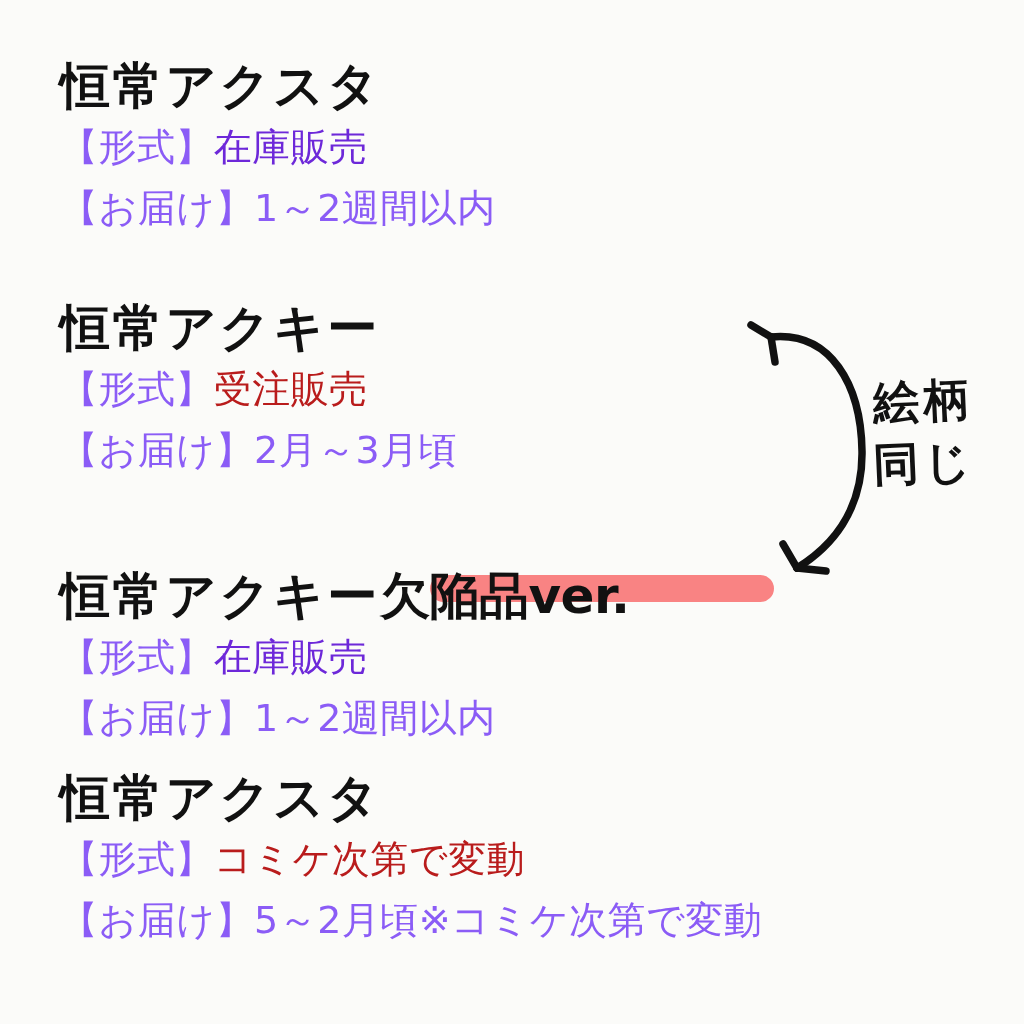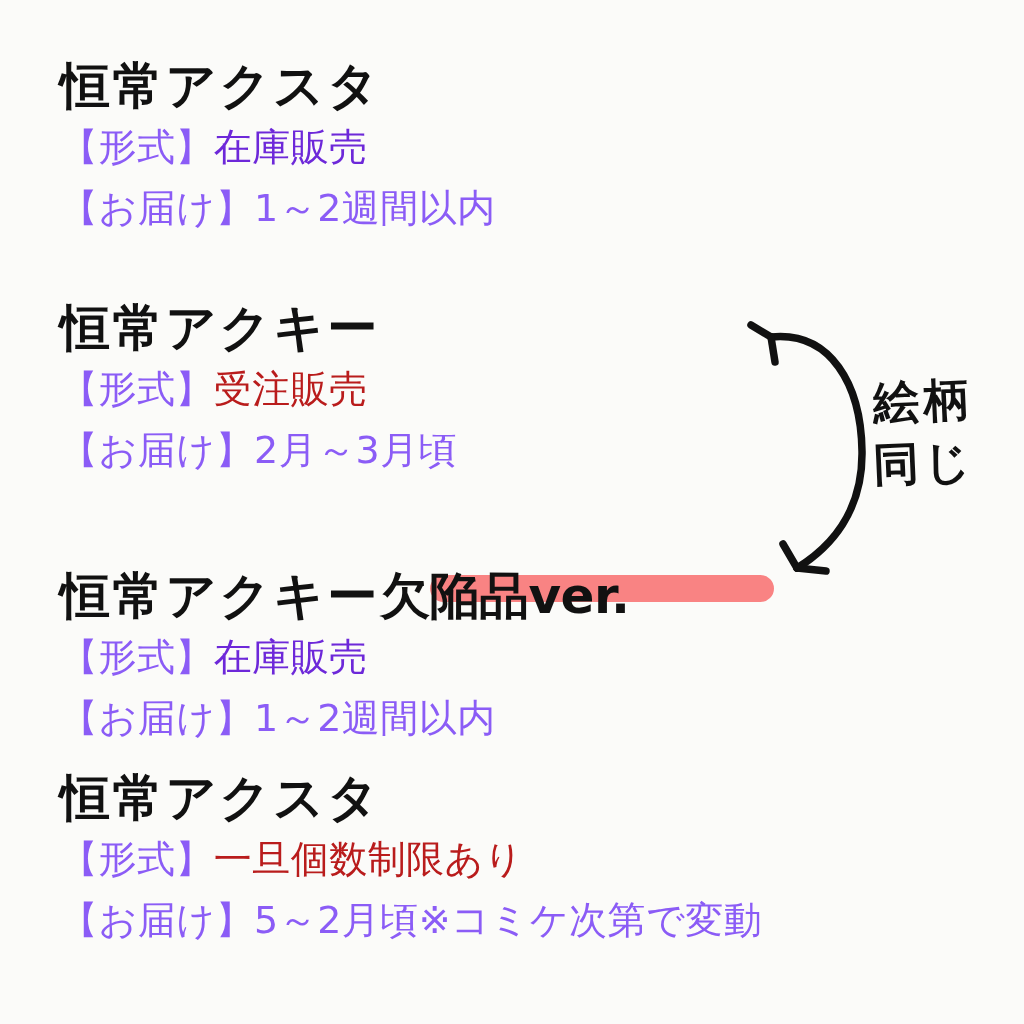--- a/index.html
+++ b/index.html
@@ -156,21 +156,21 @@
     <p class="spec-line">
       <span class="label">【お届け】</span><span class="label">1～2週間以内</span>
     </p>
   </div>
 
   <div class="block block-4">
     <p class="product-title">
       <span>恒常アクスタ</span>
     </p>
     <p class="spec-line">
-      <span class="label">【形式】</span><span class="value-blue">一旦個数制限あり</span>
+      <span class="label">【形式】</span><span class="value-blue">コミケ次第で変動</span>
     </p>
     <p class="spec-line">
       <span class="label">【お届け】</span><span class="label">5～2月頃※コミケ次第で変動</span>
     </p>
   </div>
 
   <div id="annotation">
     <svg width="289" height="270" viewBox="0 0 289 270" fill="none">
 
       <path d="M 36 22 C 96 16, 126 70, 127 136 C 128 196, 96 232, 62 253" stroke="#111111" stroke-width="7.5" stroke-linecap="round" fill="none"></path>

